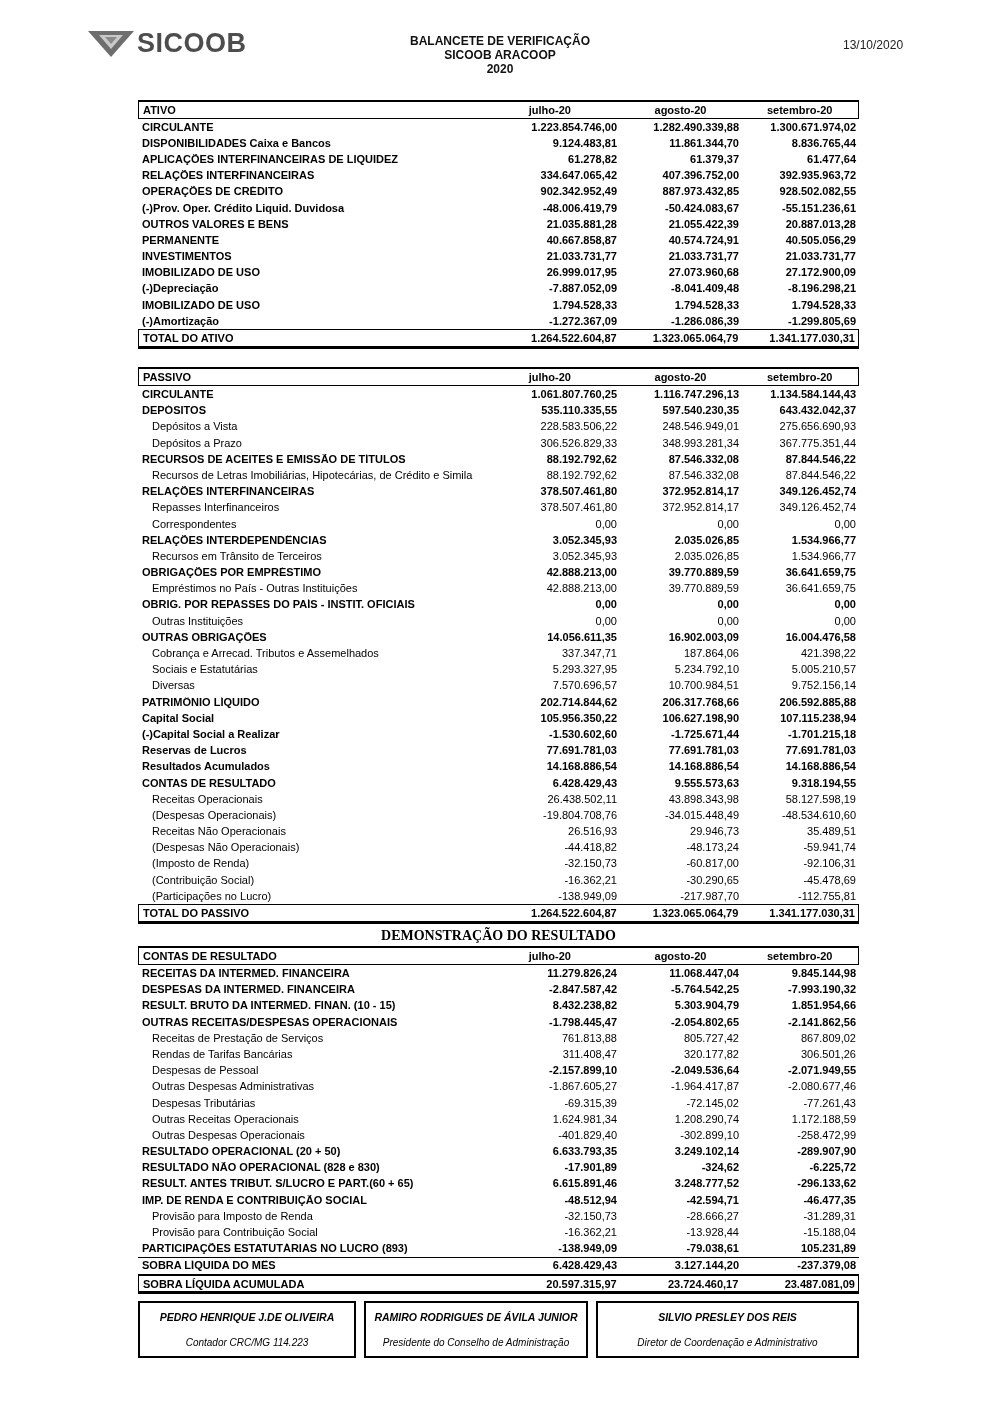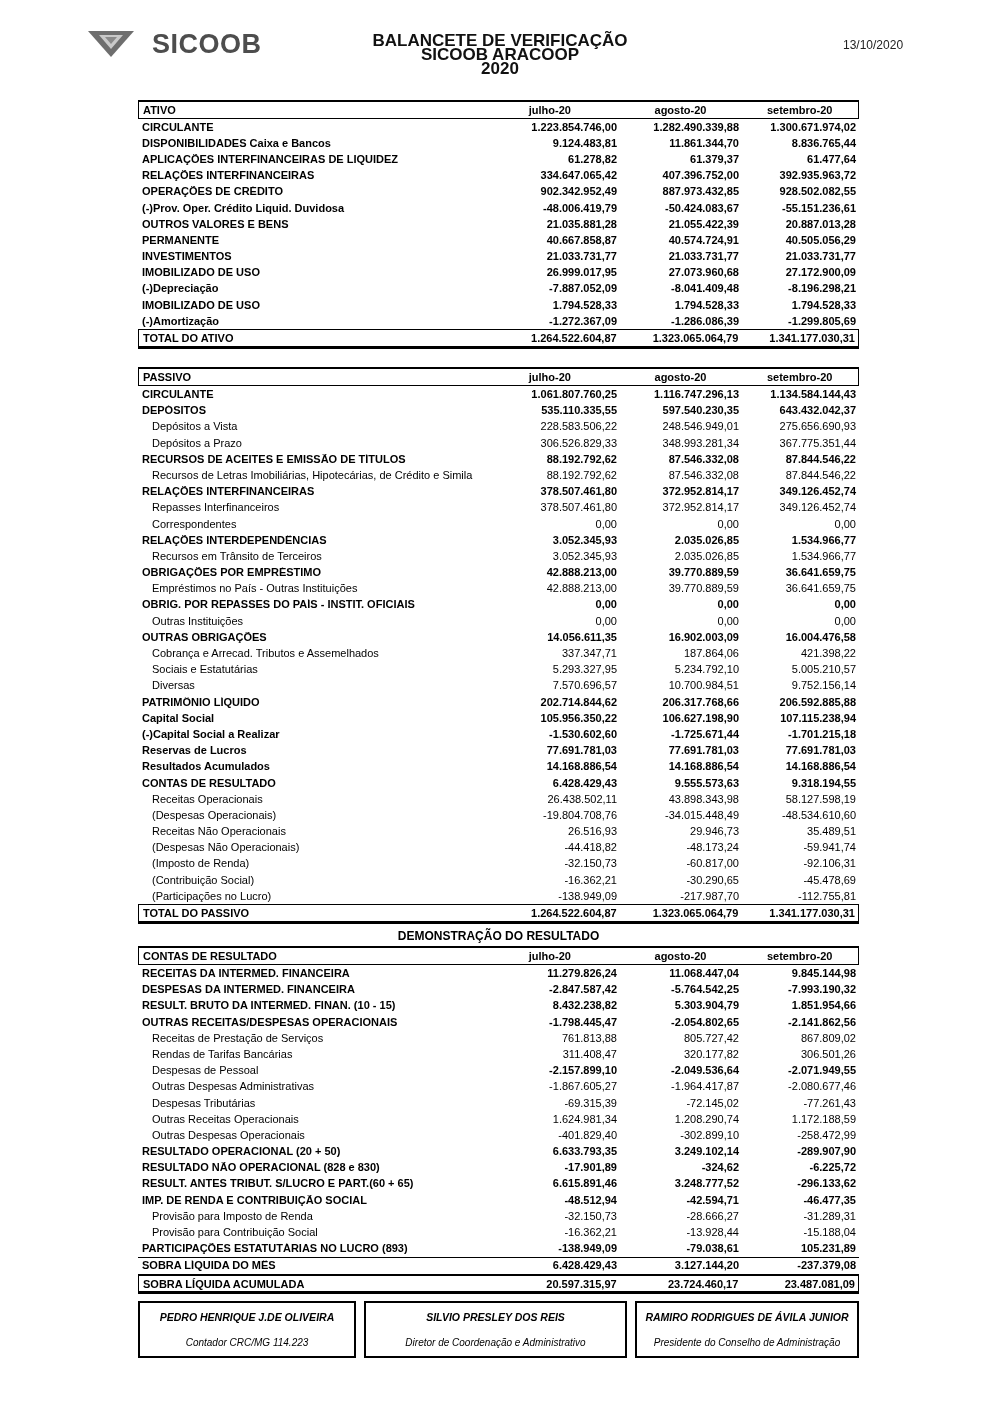--- a/index.html
+++ b/index.html
@@ -1,23 +1,23 @@
 <!DOCTYPE html>
 <html><head>
 <meta charset="utf-8">
 <style>
   html,body{margin:0;padding:0;background:#fff;}
   .page{position:relative;width:1000px;height:1415px;background:#ffffff;
         font-family:"Liberation Sans",sans-serif;color:#000;overflow:hidden;}
 
   
-  .logo{position:absolute;left:88px;top:30px;display:flex;align-items:center;gap:18px;}
+  .logo{position:absolute;left:88px;top:30px;display:flex;gap:3px;}
   .logo-word{font-size:27px;font-weight:800;color:#4d4d4d;letter-spacing:.5px;line-height:1;}
   .doc-title{position:absolute;left:0;right:0;top:34px;text-align:center;
-             font-weight:700;font-size:17px;line-height:14px;color:#111;}
+             font-weight:700;font-size:12px;line-height:14px;color:#111;}
   .doc-date{position:absolute;left:843px;top:38px;font-size:12px;color:#222;}
 
   
   .content{position:absolute;left:138px;top:100px;width:721px;}
   .tbl{margin:0;}
   .trow{display:flex;align-items:center;height:16.2px;font-size:11px;line-height:1;}
   .trow .lbl{width:342px;padding-left:4px;box-sizing:border-box;
              white-space:nowrap;overflow:hidden;}
   .trow .c{box-sizing:border-box;text-align:right;padding-right:3px;white-space:nowrap;}
   .c1{width:140px;}.c2{width:122px;}.c3{width:117px;}
@@ -30,21 +30,21 @@
   .thead .lbl{width:342px;padding-left:4px;box-sizing:border-box;}
   .thead .c{box-sizing:border-box;text-align:center;}
 
   .ttotal{display:flex;align-items:center;height:20px;box-sizing:border-box;
           border:1px solid #000;border-bottom:3px solid #000;font-weight:700;font-size:11px;}
   .ttotal .lbl{width:342px;padding-left:4px;box-sizing:border-box;}
   .ttotal .c{box-sizing:border-box;text-align:right;padding-right:3px;}
   .ttotal.acum{border-top:2.5px solid #000;}
 
   .gap-a{height:18px;}
-  .dre-title{text-align:center;font-weight:700;font-size:12px;margin:5px 0 3px;height:14px;line-height:14px;}
+  .dre-title{text-align:center;font-weight:700;font-size:14px;margin:5px 0 3px;height:14px;line-height:14px;font-family:Liberation Serif, serif;}
 
   
   .sig-row{display:flex;justify-content:space-between;margin-top:7px;}
   .sig-box{border:2px solid #000;height:57px;box-sizing:border-box;
            display:flex;flex-direction:column;justify-content:center;align-items:center;text-align:right;}
   .sig-1{width:218px;}.sig-2{width:263px;}.sig-3{width:224px;}
   .sig-name{font-weight:700;font-style:italic;font-size:10.5px;white-space:nowrap;}
   .sig-role{font-style:italic;font-size:10px;margin-top:14px;white-space:nowrap;}
 </style>
 </head>
@@ -507,24 +507,24 @@
         <span class="c c2">23.724.460,17</span>
         <span class="c c3">23.487.081,09</span>
       </div>
     </section>
 
     <div class="sig-row">
       <div class="sig-box sig-1">
         <div class="sig-name">PEDRO HENRIQUE J.DE OLIVEIRA</div>
         <div class="sig-role">Contador CRC/MG 114.223</div>
       </div>
+      <div class="sig-box sig-3">
+        <div class="sig-name">RAMIRO RODRIGUES DE ÁVILA JUNIOR</div>
+        <div class="sig-role">Presidente do Conselho de Administração</div>
+      </div>
       <div class="sig-box sig-2">
         <div class="sig-name">SILVIO PRESLEY DOS REIS</div>
         <div class="sig-role">Diretor de Coordenação e Administrativo</div>
       </div>
-      <div class="sig-box sig-3">
-        <div class="sig-name">RAMIRO RODRIGUES DE ÁVILA JUNIOR</div>
-        <div class="sig-role">Presidente do Conselho de Administração</div>
-      </div>
     </div>
 
   </div>
 </div>
 
 </body></html>

